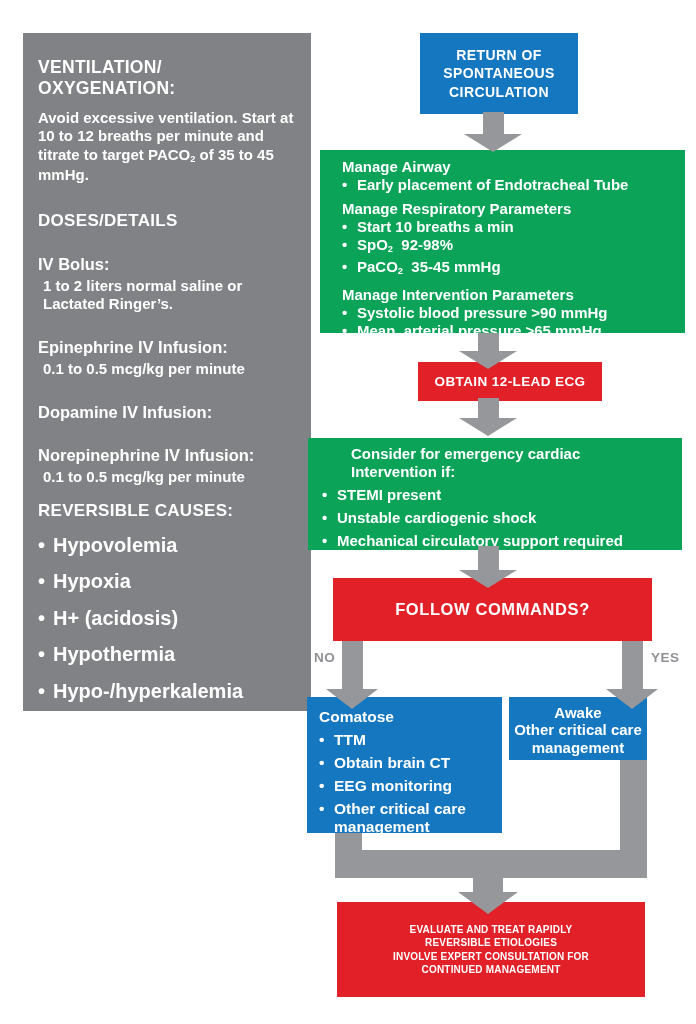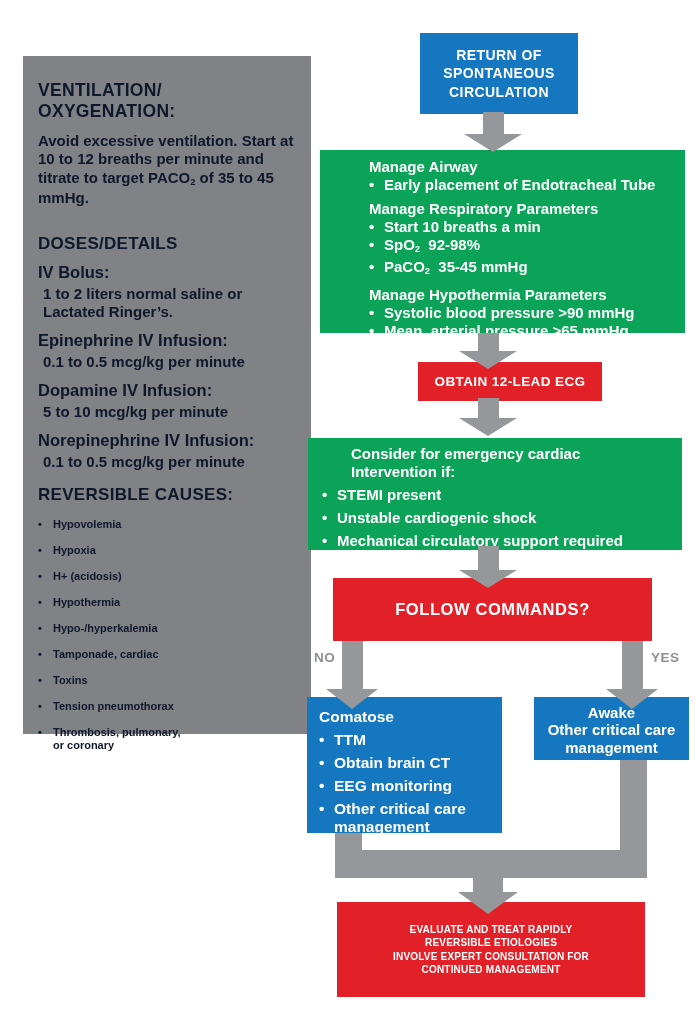--- a/index.html
+++ b/index.html
@@ -5,56 +5,56 @@
   :root{
     --blue:#1477bf; --green:#0aa358; --red:#e22028;
     --sidebar_gray:#818285; --arrow_gray:#95979a; --label_gray:#8f9194;
   }
   *{margin:0;padding:0;box-sizing:border-box;}
   html,body{background:#ffffff;}
   body{font-family:"Liberation Sans",sans-serif;}
   .stage{position:relative;width:696px;height:1024px;background:#fff;overflow:hidden;}
 
   
-  .sidebar{position:absolute;left:23px;top:56px;width:288px;height:678px;
-    background:var(--sidebar_gray);color:#0f172a;padding:24px 10px 18px 15px;z-index:1;}
+  .sidebar{position:absolute;left:23px;top:33px;width:288px;height:678px;
+    background:var(--sidebar_gray);color:#ffffff;padding:24px 10px 18px 15px;z-index:1;}
   .sb-h1{font-size:17.5px;font-weight:700;line-height:1.22;white-space:pre-line;letter-spacing:.3px;}
   .sb-body{font-size:15px;font-weight:700;line-height:1.25;margin-top:9px;}
   .sb-h2{font-size:17px;font-weight:700;letter-spacing:.3px;margin-top:26px;}
-  .dose{margin-top:9px;}
+  .dose{margin-top:24px;}
   .dose-label{font-size:16.5px;font-weight:700;}
   .dose-value{font-size:15px;font-weight:700;line-height:1.25;padding-left:5px;margin-top:3px;white-space:pre-line;}
   .causes{margin-top:10px;}
-  .cause{font-size:11px;font-weight:700;line-height:1.18;margin-top:13px;}
+  .cause{font-size:20px;font-weight:700;line-height:1.18;margin-top:13px;}
   .bullet-line{padding-left:15px;text-indent:-15px;}
   .bullet-line .b{display:inline-block;width:15px;text-indent:0;}
   .cause-text{white-space:pre-line;}
   .sub{font-size:.62em;vertical-align:-0.22em;font-weight:700;}
 
   
   .box{position:absolute;color:#fff;font-weight:700;z-index:2;}
   .blue{background:var(--blue);}
   .green{background:var(--green);}
   .red{background:var(--red);}
   .center-txt{display:flex;align-items:center;justify-content:center;text-align:center;}
 
   .rosc{left:420px;top:33px;width:158px;height:81px;font-size:14px;line-height:1.32;letter-spacing:.4px;}
   .g1{left:320px;top:150px;width:365px;height:183px;padding:8px 12px 0 22px;font-size:15px;line-height:18px;}
-  .group{margin-top:6px;margin-left:27px;}
+  .group{margin-top:6px;}
   .group:first-child{margin-top:0;}
   .g-line{white-space:pre-wrap;}
   .ecg{left:418px;top:362px;width:184px;height:39px;font-size:13.5px;letter-spacing:.4px;}
   .g2{left:308px;top:438px;width:374px;height:112px;padding:7px 12px 0 14px;font-size:15px;line-height:18px;}
   .g2 .g-title{white-space:pre-line;margin-left:29px;}
   .g2 .bullet-line{margin-top:5px;}
   .follow{left:333px;top:578px;width:319px;height:63px;font-size:16.5px;letter-spacing:.6px;}
   .comatose{left:307px;top:697px;width:195px;height:136px;padding:11px 10px 0 12px;font-size:15.5px;line-height:17.5px;}
   .comatose .bullet-line{margin-top:5.5px;}
   .comatose .c-title{margin-bottom:3px;}
-  .awake{left:534px;top:697px;width:155px;height:63px;font-size:15px;line-height:1.15;padding-top:7px;justify-content:flex-start;white-space:pre-line;display:flex;}
+  .awake{left:509px;top:697px;width:138px;height:63px;font-size:15px;line-height:1.15;padding-top:7px;justify-content:flex-start;white-space:pre-line;display:flex;}
   .final{left:337px;top:902px;width:308px;height:95px;font-size:10px;line-height:1.32;letter-spacing:.2px;white-space:pre-line;}
 
   
   .arrow{position:absolute;display:flex;flex-direction:column;align-items:center;z-index:3;}
   .shaft{background:var(--arrow_gray);}
   .head{width:0;height:0;border-style:solid;border-color:var(--arrow_gray) transparent transparent transparent;border-bottom:0;}
   .bar{position:absolute;background:var(--arrow_gray);z-index:1;}
   .branch-label{position:absolute;color:var(--label_gray);font-size:13.5px;font-weight:700;letter-spacing:.5px;z-index:3;}
 </style>
 </head>
@@ -73,21 +73,20 @@
       <div class="dose-label">IV Bolus:</div>
       <div class="dose-value">1 to 2 liters normal saline or
 Lactated Ringer’s.</div>
     </div>
     <div class="dose">
       <div class="dose-label">Epinephrine IV Infusion:</div>
       <div class="dose-value">0.1 to 0.5 mcg/kg per minute</div>
     </div>
     <div class="dose">
       <div class="dose-label">Dopamine IV Infusion:</div>
-      <div class="dose-value">5 to 10 mcg/kg per minute</div>
     </div>
     <div class="dose">
       <div class="dose-label">Norepinephrine IV Infusion:</div>
       <div class="dose-value">0.1 to 0.5 mcg/kg per minute</div>
     </div>
 
     <div class="sb-h2" style="margin-top:14px;">REVERSIBLE CAUSES:</div>
 
     <div class="causes">
       <div class="cause bullet-line"><span class="b">•</span><span class="cause-text">Hypovolemia</span></div>
@@ -117,21 +116,21 @@
       <div class="g-line">Manage Airway</div>
       <div class="g-line bullet-line"><span class="b">•</span><span>Early placement of Endotracheal Tube</span></div>
     </div>
     <div class="group">
       <div class="g-line">Manage Respiratory Parameters</div>
       <div class="g-line bullet-line"><span class="b">•</span><span>Start 10 breaths a min</span></div>
       <div class="g-line bullet-line"><span class="b">•</span><span>SpO</span><span class="sub">2</span><span>  92-98%</span></div>
       <div class="g-line bullet-line"><span class="b">•</span><span>PaCO</span><span class="sub">2</span><span>  35-45 mmHg</span></div>
     </div>
     <div class="group">
-      <div class="g-line">Manage Hypothermia Parameters</div>
+      <div class="g-line">Manage Intervention Parameters</div>
       <div class="g-line bullet-line"><span class="b">•</span><span>Systolic blood pressure &gt;90 mmHg</span></div>
       <div class="g-line bullet-line"><span class="b">•</span><span>Mean  arterial pressure &gt;65 mmHg</span></div>
     </div>
   </div>
 
   <div class="arrow" style="left:459px;top:333px;width:58px;height:36px;">
     <div class="shaft" style="width:21px;height:18px;"></div>
     <div class="head" style="border-left-width:29px;border-right-width:29px;border-top-width:18px;"></div>
   </div>
 

